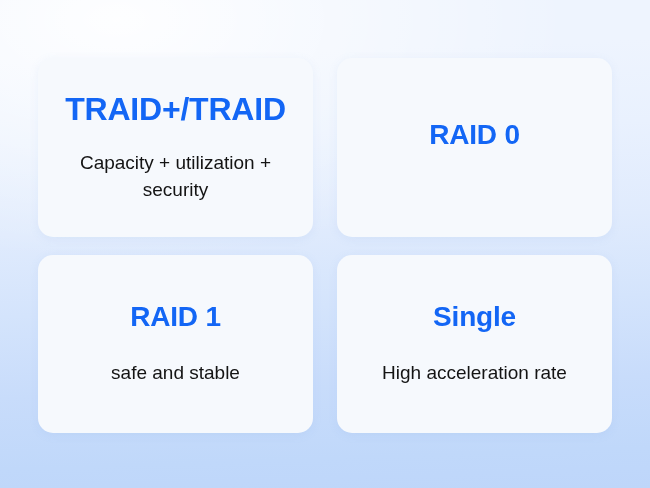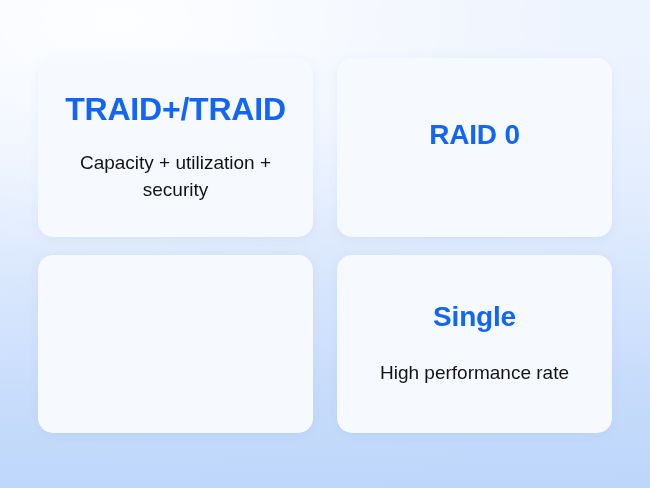--- a/index.html
+++ b/index.html
@@ -107,24 +107,26 @@
     </div>
 
     <div class="raid-card">
       <div class="card-body-b" style="display:flex;flex-direction:column;align-items:center;gap:20px;">
         <div class="card-title">RAID 0</div>
       </div>
     </div>
 
     <div class="raid-card">
       <div class="card-body-c" style="display:flex;flex-direction:column;align-items:center;">
+        <div class="card-title">RAID 1</div>
+        <div class="card-desc">safe and stable</div>
       </div>
     </div>
 
     <div class="raid-card">
       <div class="card-body-d" style="display:flex;flex-direction:column;align-items:center;">
         <div class="card-title">Single</div>
-        <div class="card-desc">High performance rate</div>
+        <div class="card-desc">High acceleration rate</div>
       </div>
     </div>
 
   </div>
 </div>
 
 </body></html>

